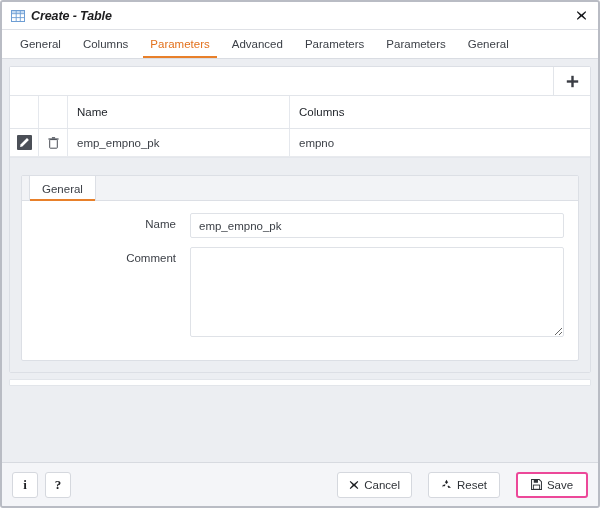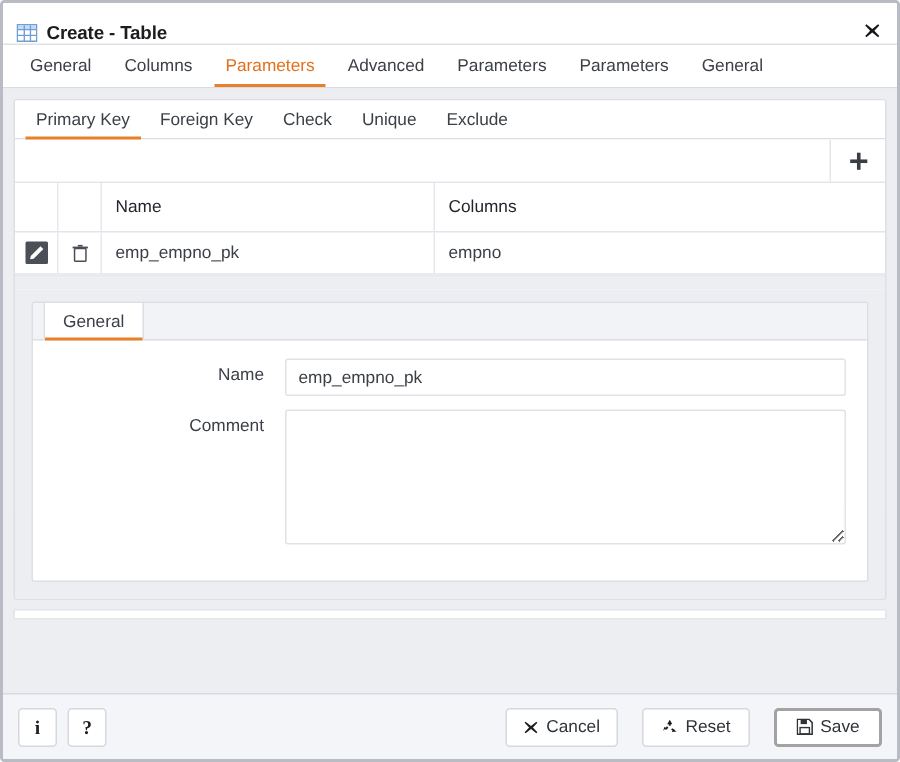--- a/index.html
+++ b/index.html
@@ -24,22 +24,23 @@
     overflow: hidden;
   }
 
   
   .titlebar {
     height: 28px;
     flex: 0 0 28px;
     background: #ffffff;
     border-bottom: 1px solid #dfe1e6;
     display: flex;
-    align-items: flex-end;
+    align-items: center;
     padding: 0 8px 0 9px;
+    font-style: italic;
   }
   .title-icon {
     width: 14px; height: 14px;
     margin-right: 6px;
     flex: 0 0 14px;
     display: block;
   }
   .title-text {
     font-size: 12.5px;
     font-weight: bold;
@@ -345,21 +346,21 @@
     border: 1px solid #d5d8de;
     border-radius: 3px;
     display: flex; align-items: center; justify-content: center;
     gap: 5px;
     padding: 0 11px;
     font-size: 11.5px;
     color: #2f3338;
     cursor: pointer;
   }
   .act-btn.primary {
-    border: 2px solid #a3a3a3;
+    border: 2px solid #ec4899;
     text-align: center;
   }
   .act-btn .bi { display: flex; align-items: center; }
 </style>
 </head>
 <body>
 
 <div class="window">
 
   <div class="titlebar">
@@ -402,37 +403,20 @@
       </div>
     <div class="main-tab">
         <span>General</span>
       </div>
   </div>
 
   <div class="body-area">
 
     <div class="panel">
 
-      <div class="sub-tabs">
-        <div class="sub-tab active">
-            <span>Primary Key</span>
-          </div>
-        <div class="sub-tab">
-            <span>Foreign Key</span>
-          </div>
-        <div class="sub-tab">
-            <span>Check</span>
-          </div>
-        <div class="sub-tab">
-            <span>Unique</span>
-          </div>
-        <div class="sub-tab">
-            <span>Exclude</span>
-          </div>
-      </div>
 
       <div class="grid-toolbar">
         <div class="add-btn">
           <svg width="13" height="13" viewBox="0 0 13 13">
             <rect x="5.3" y="0.8" width="2.4" height="11.4" fill="#3a3d44"></rect>
             <rect x="0.8" y="5.3" width="11.4" height="2.4" fill="#3a3d44"></rect>
           </svg>
         </div>
       </div>
 

